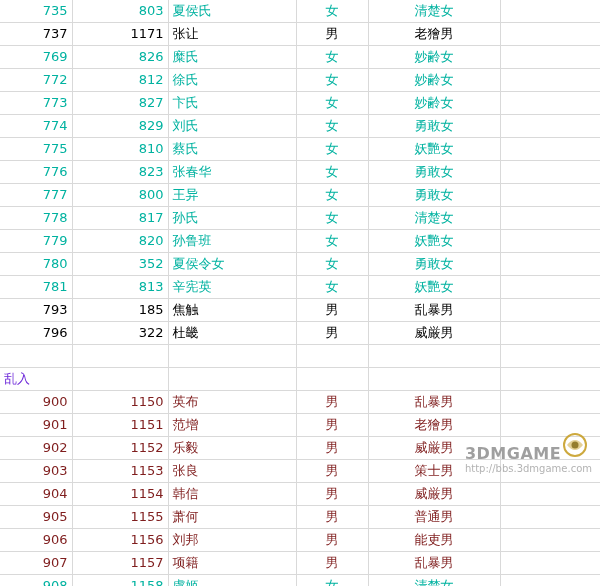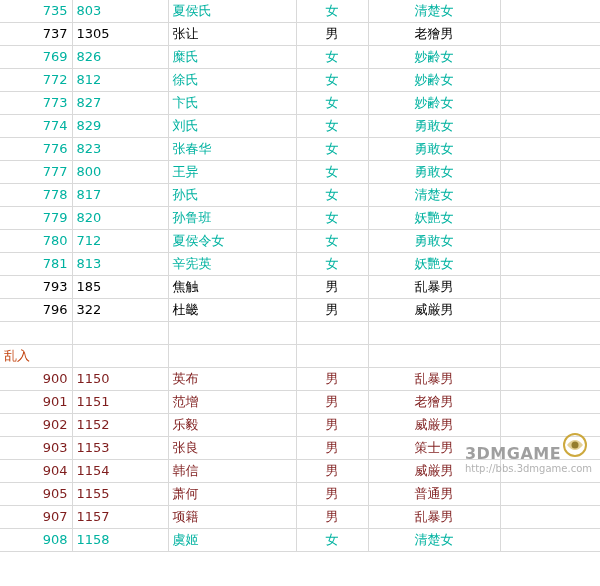--- a/index.html
+++ b/index.html
@@ -37,30 +37,30 @@
   }
   
   col.c0 { width: 72px; }
   col.c1 { width: 96px; }
   col.c2 { width: 128px; }
   col.c3 { width: 72px; }
   col.c4 { width: 132px; }
   col.c5 { width: 100px; }
 
   td.col-id     { text-align: right; padding-right: 10px; }
-  td.col-num    { padding-right: 10px; }
+  td.col-num    { text-align: right; padding-right: 10px; }
   td.col-name   { text-align: left;  padding-left: 10px; }
   td.col-sex    { text-align: center; }
   td.col-trait  { text-align: center; }
   td.col-blank  { border-right: none; }
 
   .male   { color: #7f1d1d; }
   .female { color: #00b2a0; }
   .plain  { color: #000000; margin-left: 36px; }
-  .section{ color: #c2410c; font-weight: normal; text-align: left; padding-left: 10px; }
+  .section{ color: #6d28d9; font-weight: normal; text-align: left; padding-left: 10px; }
 
   tr.empty td { border-bottom: 1px solid #d9d9d9; }
 
   
   .watermark {
     position: absolute;
     right: 6px;
     bottom: 2px;
     font-family: "DejaVu Sans", "Liberation Sans", sans-serif;
     font-size: 16px;
@@ -103,21 +103,21 @@
         <tr>
           <td class="col-id female">735</td>
           <td class="col-num female">803</td>
           <td class="col-name female">夏侯氏</td>
           <td class="col-sex female">女</td>
           <td class="col-trait female">清楚女</td>
           <td class="col-blank"></td>
         </tr>
         <tr>
           <td class="col-id plain">737</td>
-          <td class="col-num plain">1305</td>
+          <td class="col-num plain">1171</td>
           <td class="col-name plain">张让</td>
           <td class="col-sex plain">男</td>
           <td class="col-trait plain">老獪男</td>
           <td class="col-blank"></td>
         </tr>
         <tr>
           <td class="col-id female">769</td>
           <td class="col-num female">826</td>
           <td class="col-name female">糜氏</td>
           <td class="col-sex female">女</td>
@@ -142,20 +142,28 @@
         </tr>
         <tr>
           <td class="col-id female">774</td>
           <td class="col-num female">829</td>
           <td class="col-name female">刘氏</td>
           <td class="col-sex female">女</td>
           <td class="col-trait female">勇敢女</td>
           <td class="col-blank"></td>
         </tr>
         <tr>
+          <td class="col-id female">775</td>
+          <td class="col-num female">810</td>
+          <td class="col-name female">蔡氏</td>
+          <td class="col-sex female">女</td>
+          <td class="col-trait female">妖艷女</td>
+          <td class="col-blank"></td>
+        </tr>
+        <tr>
           <td class="col-id female">776</td>
           <td class="col-num female">823</td>
           <td class="col-name female">张春华</td>
           <td class="col-sex female">女</td>
           <td class="col-trait female">勇敢女</td>
           <td class="col-blank"></td>
         </tr>
         <tr>
           <td class="col-id female">777</td>
           <td class="col-num female">800</td>
@@ -175,21 +183,21 @@
         <tr>
           <td class="col-id female">779</td>
           <td class="col-num female">820</td>
           <td class="col-name female">孙鲁班</td>
           <td class="col-sex female">女</td>
           <td class="col-trait female">妖艷女</td>
           <td class="col-blank"></td>
         </tr>
         <tr>
           <td class="col-id female">780</td>
-          <td class="col-num female">712</td>
+          <td class="col-num female">352</td>
           <td class="col-name female">夏侯令女</td>
           <td class="col-sex female">女</td>
           <td class="col-trait female">勇敢女</td>
           <td class="col-blank"></td>
         </tr>
         <tr>
           <td class="col-id female">781</td>
           <td class="col-num female">813</td>
           <td class="col-name female">辛宪英</td>
           <td class="col-sex female">女</td>
@@ -270,20 +278,28 @@
         </tr>
         <tr>
           <td class="col-id male">905</td>
           <td class="col-num male">1155</td>
           <td class="col-name male">萧何</td>
           <td class="col-sex male">男</td>
           <td class="col-trait male">普通男</td>
           <td class="col-blank"></td>
         </tr>
         <tr>
+          <td class="col-id male">906</td>
+          <td class="col-num male">1156</td>
+          <td class="col-name male">刘邦</td>
+          <td class="col-sex male">男</td>
+          <td class="col-trait male">能吏男</td>
+          <td class="col-blank"></td>
+        </tr>
+        <tr>
           <td class="col-id male">907</td>
           <td class="col-num male">1157</td>
           <td class="col-name male">项籍</td>
           <td class="col-sex male">男</td>
           <td class="col-trait male">乱暴男</td>
           <td class="col-blank"></td>
         </tr>
         <tr>
           <td class="col-id female">908</td>
           <td class="col-num female">1158</td>

